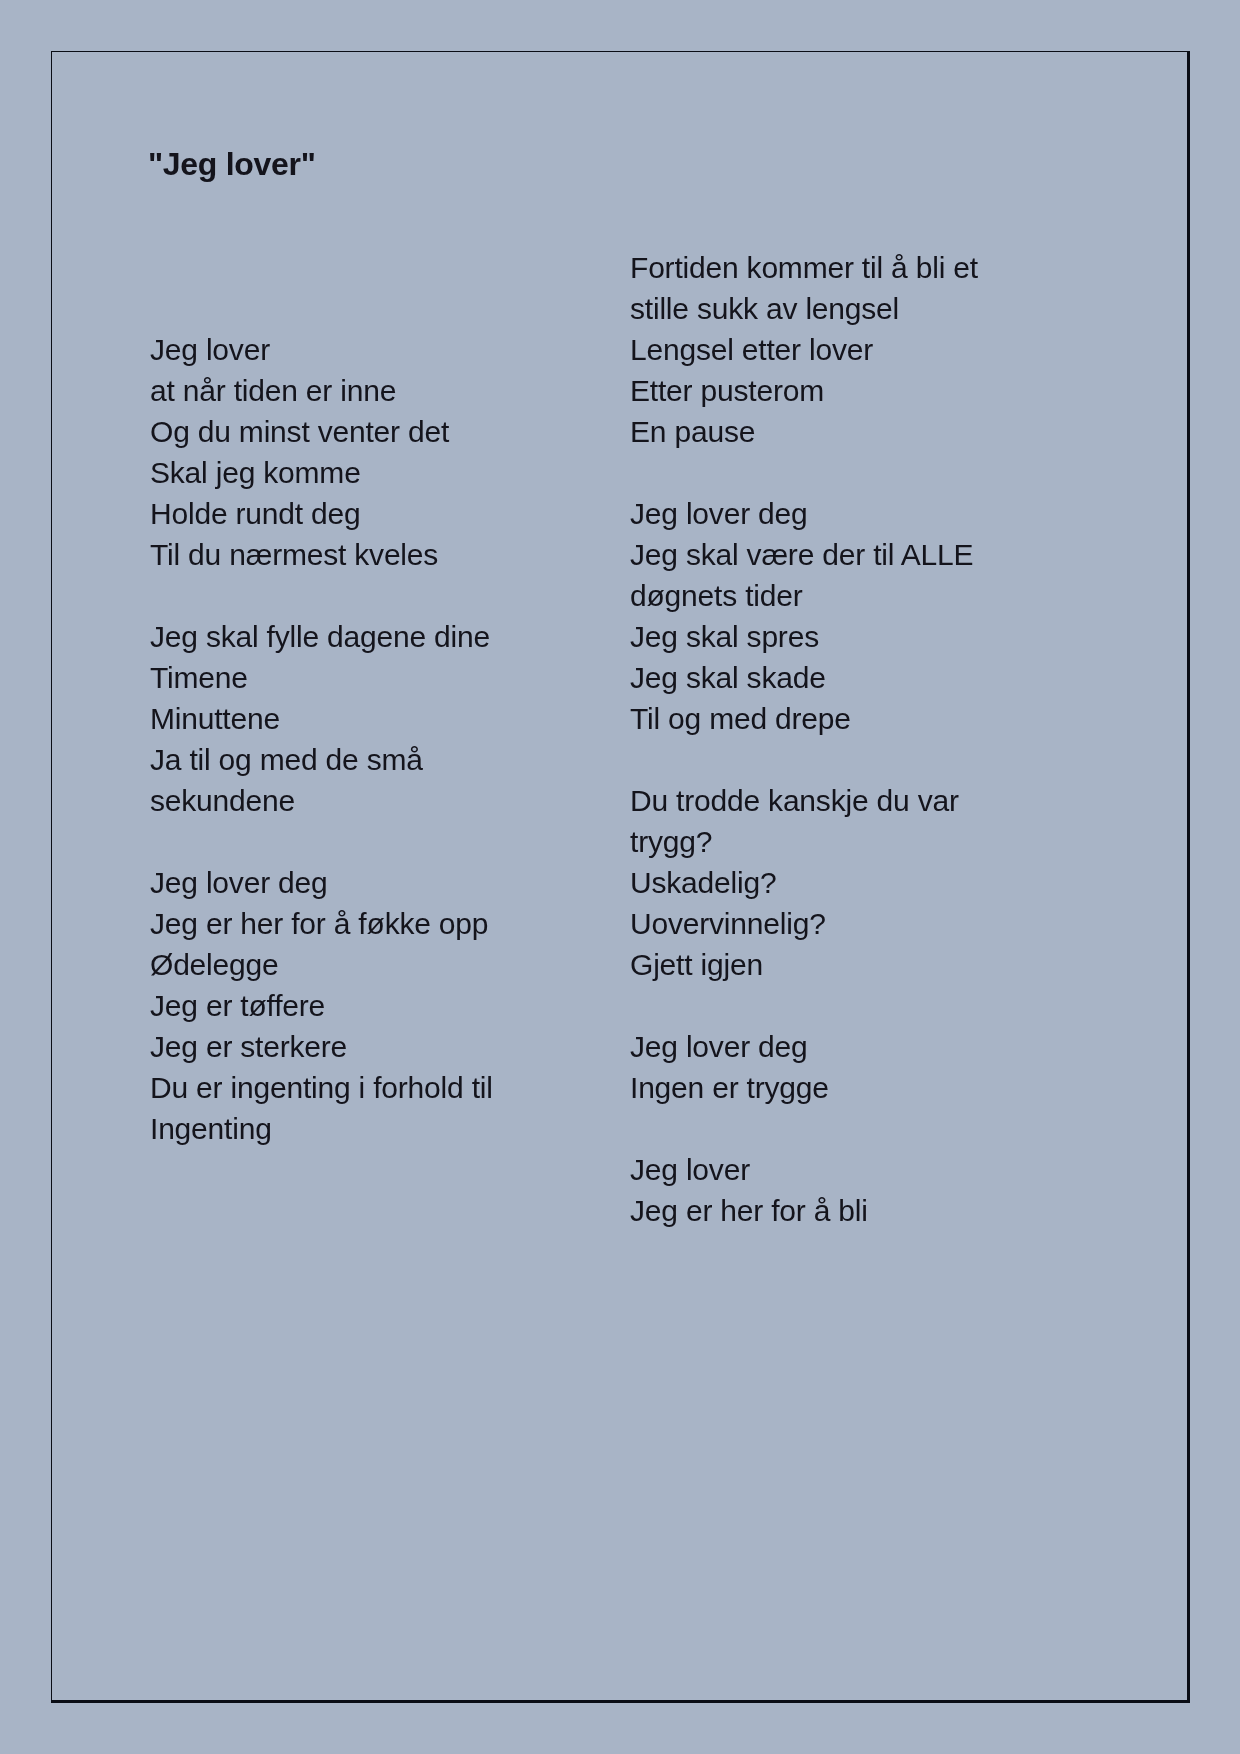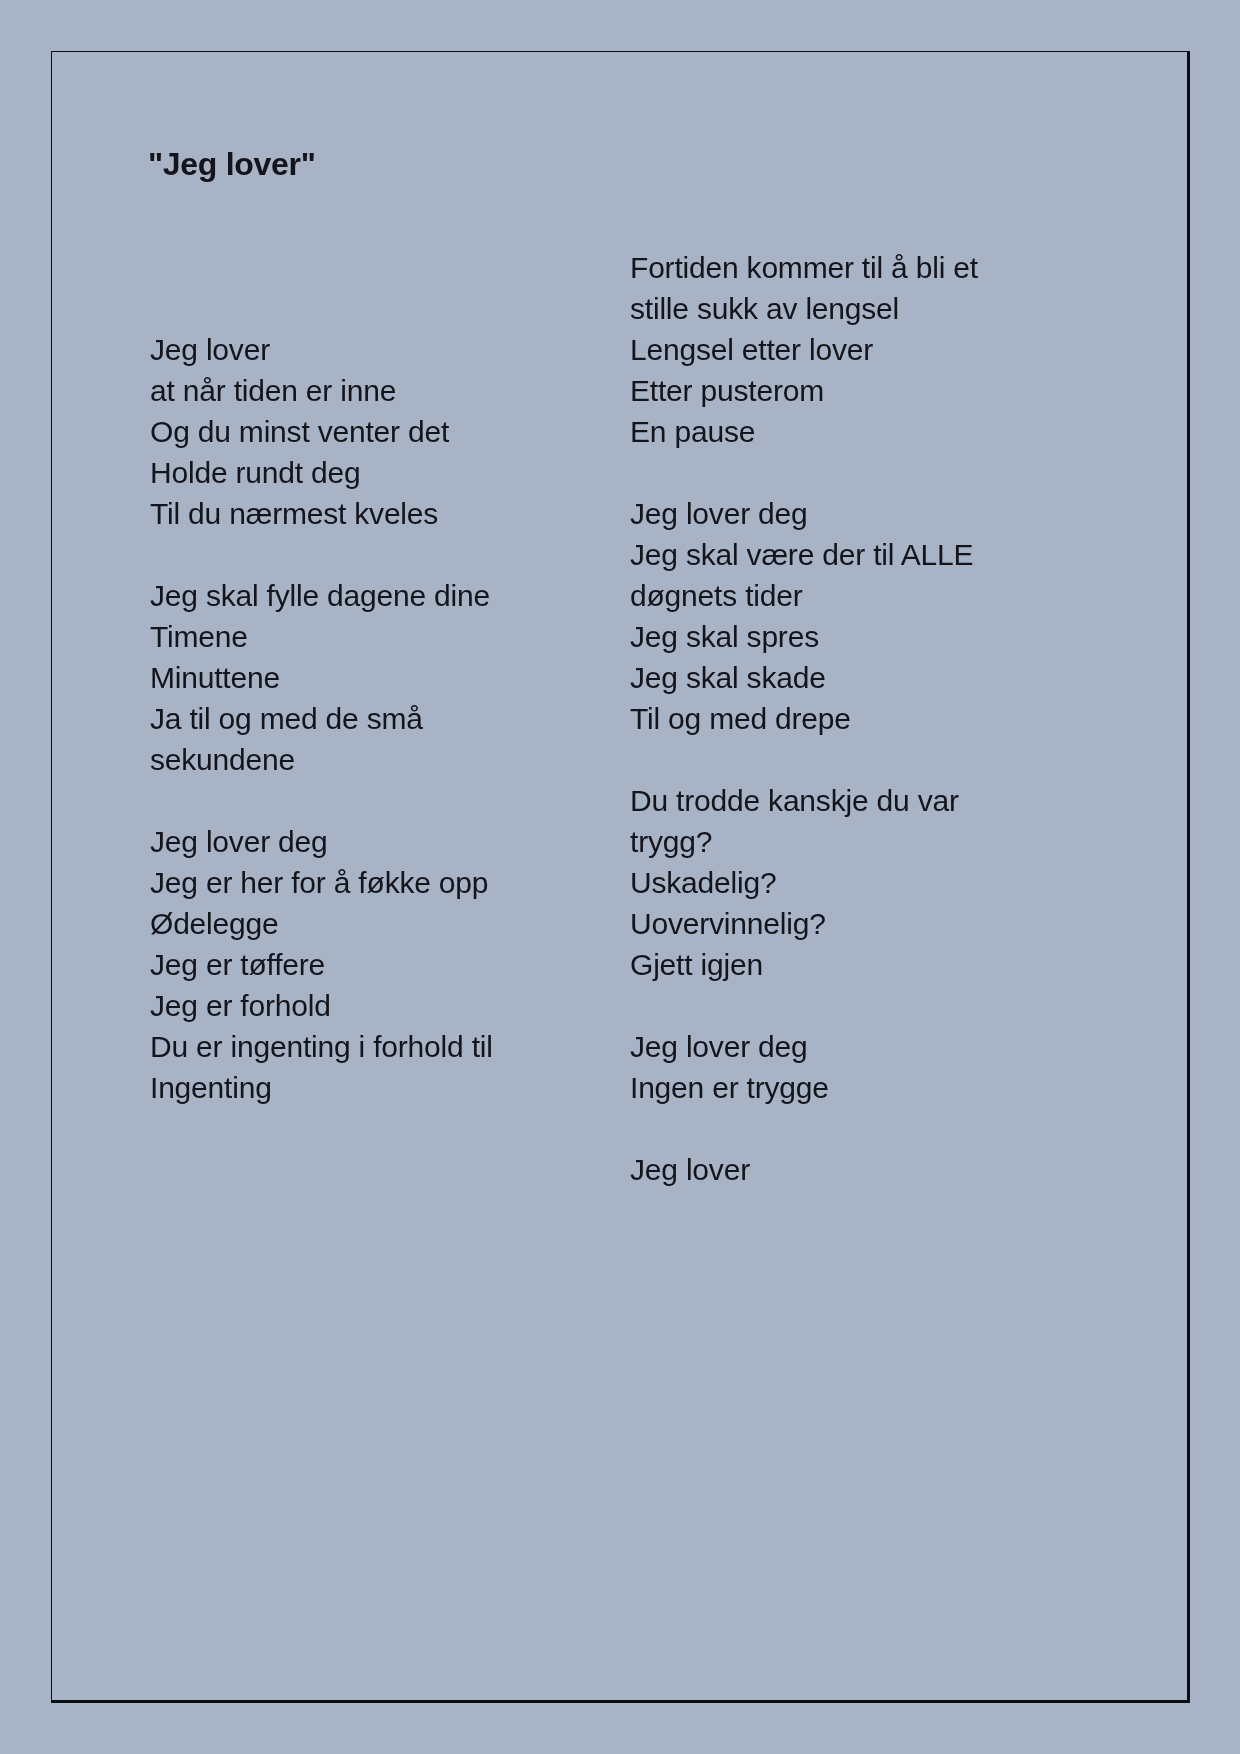--- a/index.html
+++ b/index.html
@@ -63,36 +63,37 @@
 <body>
 
 <div class="page-frame">
   <h1 class="poem-title">"Jeg lover"</h1>
   <div class="poem-columns">
     <div class="poem-column left">
         <div class="stanza">
           <div class="line">Jeg lover</div>
           <div class="line">at når tiden er inne</div>
           <div class="line">Og du minst venter det</div>
+          <div class="line">Skal jeg komme</div>
           <div class="line">Holde rundt deg</div>
           <div class="line">Til du nærmest kveles</div>
         </div>
         <div class="stanza">
           <div class="line">Jeg skal fylle dagene dine</div>
           <div class="line">Timene</div>
           <div class="line">Minuttene</div>
           <div class="line">Ja til og med de små</div>
           <div class="line">sekundene</div>
         </div>
         <div class="stanza">
           <div class="line">Jeg lover deg</div>
           <div class="line">Jeg er her for å føkke opp</div>
           <div class="line">Ødelegge</div>
           <div class="line">Jeg er tøffere</div>
-          <div class="line">Jeg er forhold</div>
+          <div class="line">Jeg er sterkere</div>
           <div class="line">Du er ingenting i forhold til</div>
           <div class="line">Ingenting</div>
         </div>
       </div>
     <div class="poem-column right">
         <div class="stanza">
           <div class="line">Fortiden kommer til å bli et</div>
           <div class="line">stille sukk av lengsel</div>
           <div class="line">Lengsel etter lover</div>
           <div class="line">Etter pusterom</div>
@@ -112,16 +113,17 @@
           <div class="line">Uskadelig?</div>
           <div class="line">Uovervinnelig?</div>
           <div class="line">Gjett igjen</div>
         </div>
         <div class="stanza">
           <div class="line">Jeg lover deg</div>
           <div class="line">Ingen er trygge</div>
         </div>
         <div class="stanza">
           <div class="line">Jeg lover</div>
+          <div class="line">Jeg er her for å bli</div>
         </div>
       </div>
   </div>
 </div>
 
 </body></html>

